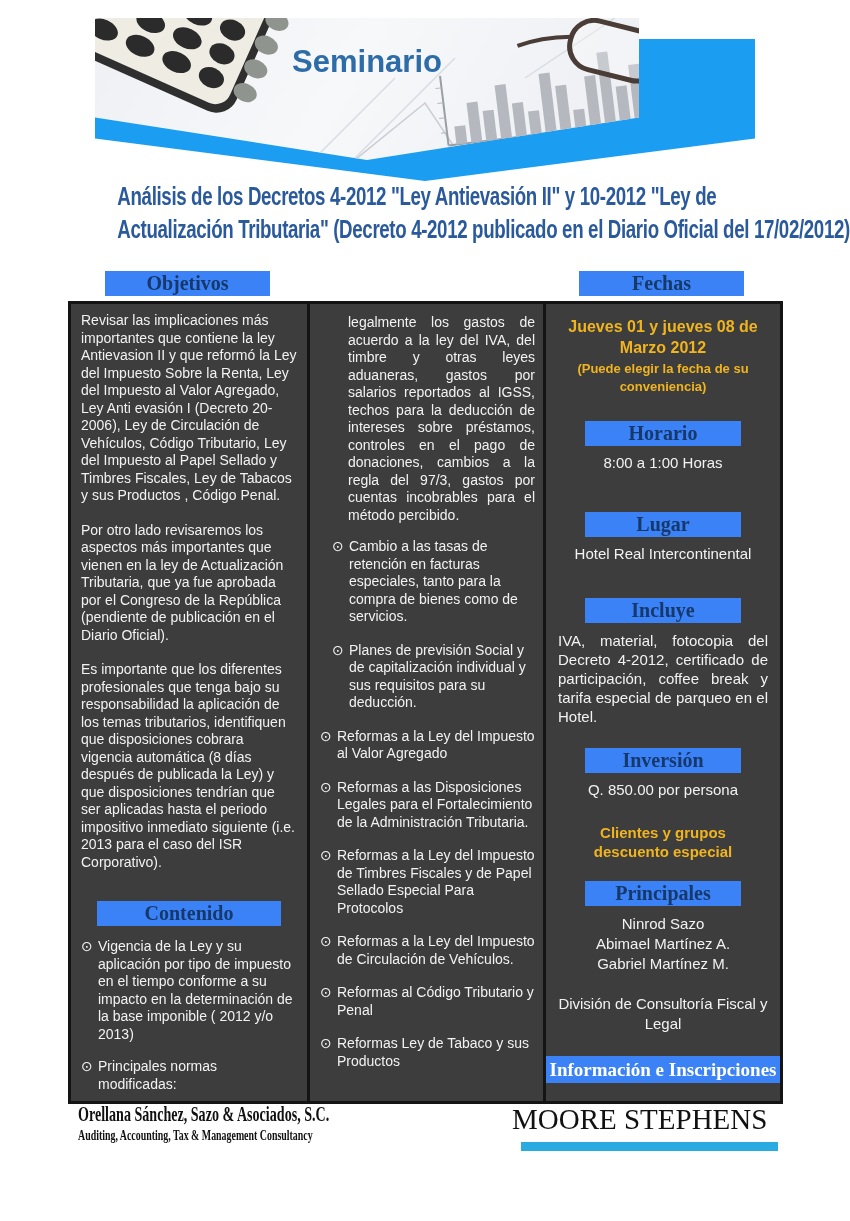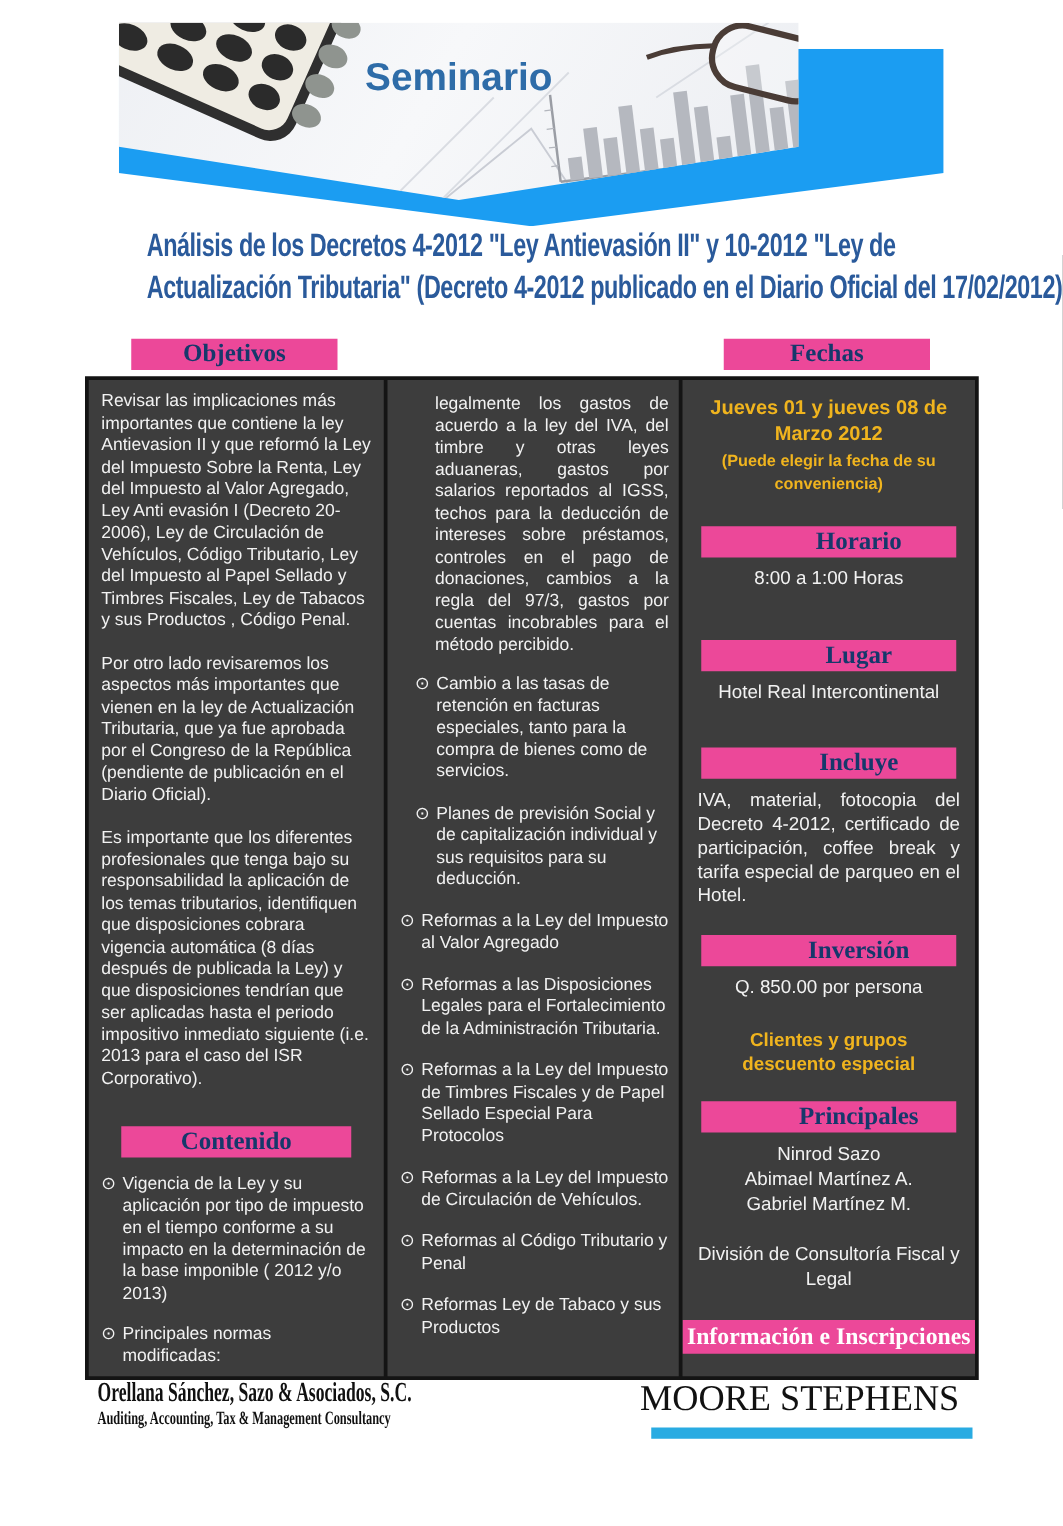--- a/index.html
+++ b/index.html
@@ -17,27 +17,27 @@
   .seminario{position:absolute;left:0;right:0;top:26px;text-align:center;
         color:#2e6ca8;font-size:31px;font-weight:bold;letter-spacing:0px;}
 
   
   .title{position:absolute;left:11px;top:180px;width:674px;text-align:center;
         color:#2a5a9b;font-weight:bold;margin-left:12px;}
   .title-line{font-size:26px;line-height:33px;white-space:nowrap;
         letter-spacing:-0.5px;transform:scaleX(0.72);transform-origin:center;}
 
   
-  .hdr{background:#ec4899;color:#16386b;text-align:center;
+  .hdr{background:#3b82f6;color:#16386b;text-align:center;
         font-family:"Liberation Serif","DejaVu Serif",serif;font-weight:bold;
         font-size:20px;line-height:25px;height:25px;}
   .hdr-objetivos{position:absolute;left:105px;top:271px;width:165px;}
   .hdr-fechas{position:absolute;left:579px;top:271px;width:165px;}
   .hdr-inner{width:184px;margin:30px auto 12px;}
-  .hdr-sub{width:156px;margin:26px auto 8px;padding-left:48px;}
+  .hdr-sub{width:156px;margin:26px auto 8px;}
   .hdr-info{width:100%;margin:22px 0 22px;color:#ffffff;font-size:19px;height:27px;line-height:27px;}
 
   
   .columns{position:absolute;left:68px;top:301px;width:715px;height:803px;
         background:#141414;display:flex;gap:3px;padding:3px;box-sizing:border-box;}
   .col{background:#3d3d3d;color:#f2f2f2;font-size:14px;line-height:17.5px;
         box-sizing:border-box;overflow:hidden;}
   .col-left{flex:0 0 236px;padding:8px 10px;}
   .col-mid{flex:0 0 233px;padding:6px 8px 4px 10px;}
   .col-right{flex:1 1 auto;padding:0 0 6px 0;text-align:center;}

